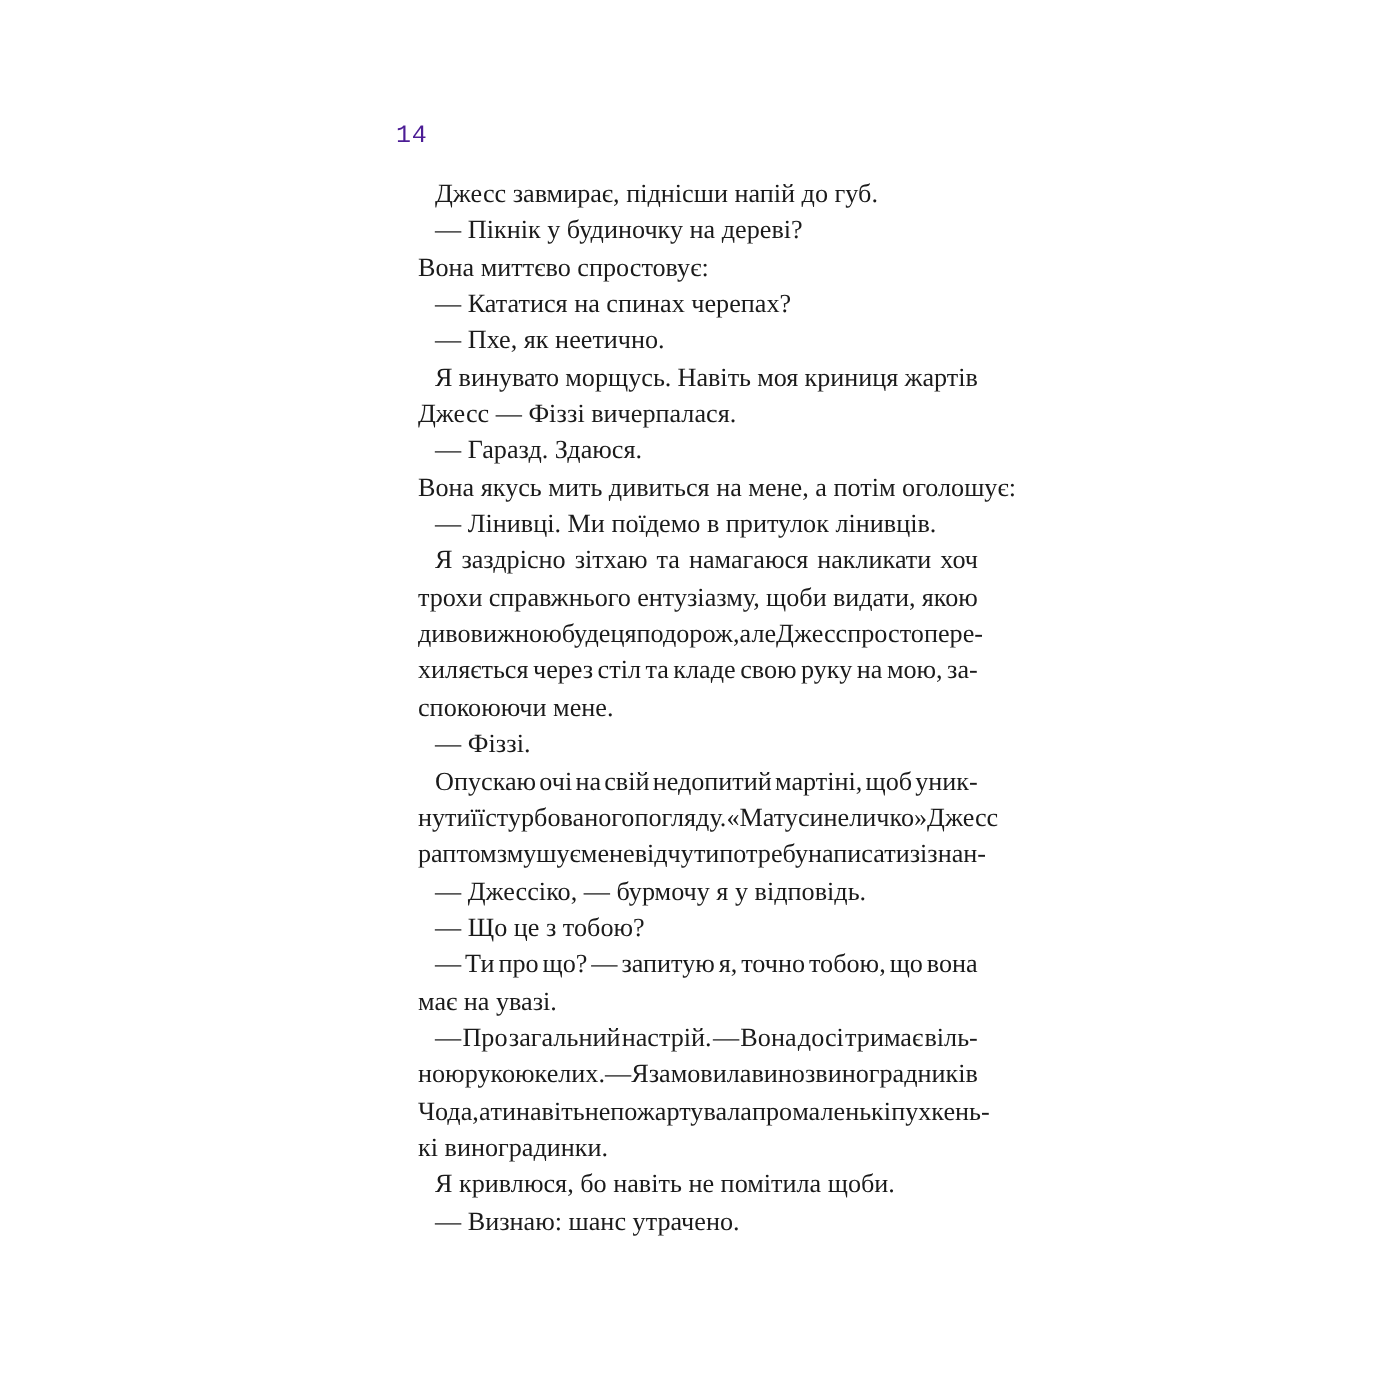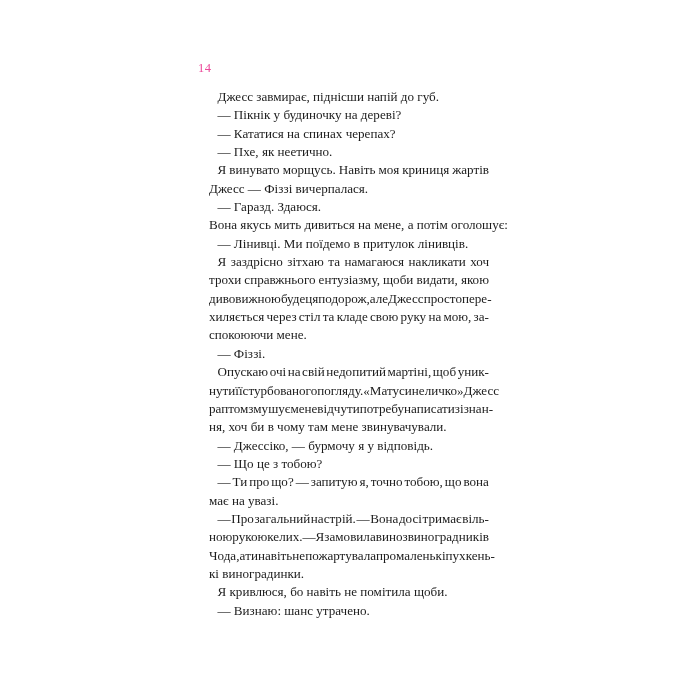--- a/index.html
+++ b/index.html
@@ -23,22 +23,23 @@
     background: #ffffff;
   }
 
   
   .folio {
     position: absolute;
     left: 198px;
     top: 62px;
     font-size: 12.5px;
     letter-spacing: 0.4px;
-    color: #ec4899;
+    color: #4c1d95;
     line-height: 1;
+    font-family: Liberation Mono, monospace;
   }
 
   
   .textblock {
     position: absolute;
     left: 209px;
     top: 88px;
     width: 280px;
     font-size: 13.1px;
     line-height: 18.35px;
@@ -74,20 +75,21 @@
 </head>
 <body>
 
 <div class="page">
 
   <div class="folio">14</div>
 
   <div class="textblock" id="textblock">
       <div class="line indent">Джесс завмирає, піднісши напій до губ.</div>
       <div class="line indent">— Пікнік у будиночку на дереві?</div>
+      <div class="line">Вона миттєво спростовує:</div>
       <div class="line indent">— Кататися на спинах черепах?</div>
       <div class="line indent">— Пхе, як неетично.</div>
       <div class="line justify indent">
         <span class="word">Я</span>
         <span class="word">винувато</span>
         <span class="word">морщусь.</span>
         <span class="word">Навіть</span>
         <span class="word">моя</span>
         <span class="word">криниця</span>
         <span class="word">жартів</span>
@@ -158,21 +160,20 @@
       </div>
       <div class="line justify">
         <span class="word">раптом</span>
         <span class="word">змушує</span>
         <span class="word">мене</span>
         <span class="word">відчути</span>
         <span class="word">потребу</span>
         <span class="word">написати</span>
         <span class="word">зізнан-</span>
       </div>
-      <div class="line">ня, хоч би в чому там мене звинувачували.</div>
       <div class="line indent">— Джессіко, — бурмочу я у відповідь.</div>
       <div class="line indent">— Що це з тобою?</div>
       <div class="line justify indent">
         <span class="word">—</span>
         <span class="word">Ти</span>
         <span class="word">про</span>
         <span class="word">що?</span>
         <span class="word">—</span>
         <span class="word">запитую</span>
         <span class="word">я,</span>

